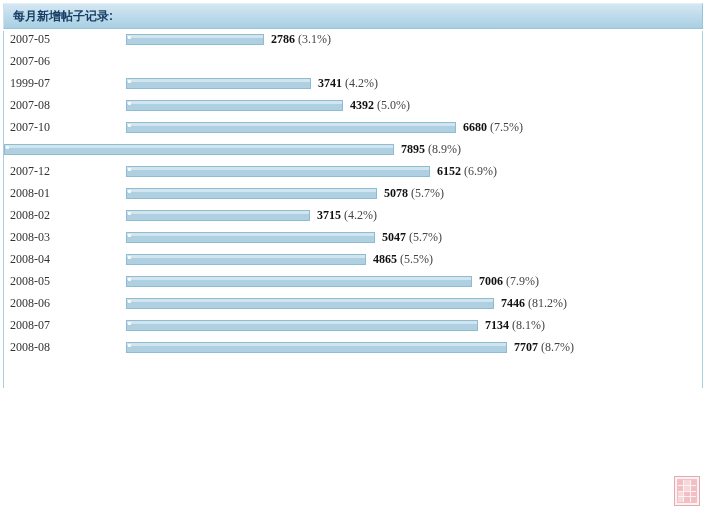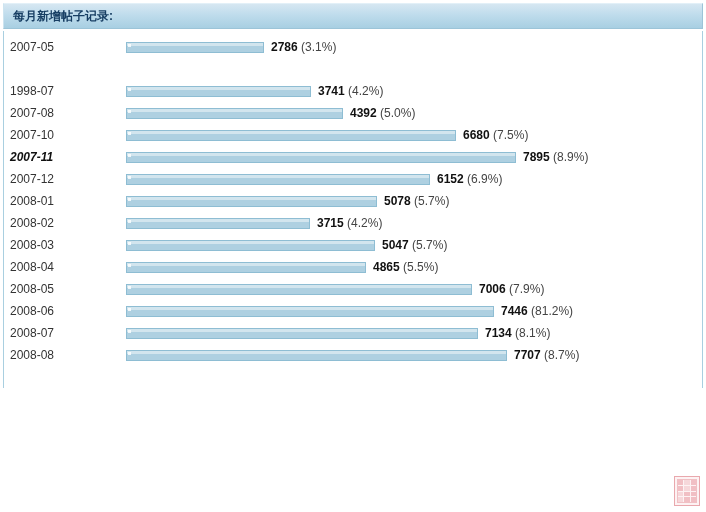--- a/index.html
+++ b/index.html
@@ -51,22 +51,23 @@
     height: 357px;
     border-left: 1px solid #a9cfe0;
     border-right: 1px solid #a9cfe0;
     background: #ffffff;
     padding-top: 1px;
   }
 
   .row {
     height: 22px;
     display: flex;
-    align-items: flex-end;
+    align-items: flex-start;
     position: relative;
+    font-family: Liberation Serif, serif;
   }
 
   .row-label {
     width: 122px;
     flex: 0 0 122px;
     padding-left: 6px;
     font-size: 12px;
     color: #333333;
     line-height: 14px;
     white-space: nowrap;
@@ -171,44 +172,44 @@
   <div class="chart-body">
     <div id="rows-host">
         <div class="row">
           <div class="row-label">2007-05</div>
           <div class="bar-wrap">
             <div class="bar" style="width: 138px;"></div>
             <div class="bar-value"><span class="num">2786</span><span class="pct"> (3.1%)</span></div>
           </div>
         </div>
         <div class="row">
-        </div>
-        <div class="row">
-          <div class="row-label">1998-07</div>
+          <div class="row-label">2007-06</div>
+        </div>
+        <div class="row">
+          <div class="row-label">1999-07</div>
           <div class="bar-wrap">
             <div class="bar" style="width: 185px;"></div>
             <div class="bar-value"><span class="num">3741</span><span class="pct"> (4.2%)</span></div>
           </div>
         </div>
         <div class="row">
           <div class="row-label">2007-08</div>
           <div class="bar-wrap">
             <div class="bar" style="width: 217px;"></div>
             <div class="bar-value"><span class="num">4392</span><span class="pct"> (5.0%)</span></div>
           </div>
         </div>
         <div class="row">
           <div class="row-label">2007-10</div>
           <div class="bar-wrap">
             <div class="bar" style="width: 330px;"></div>
             <div class="bar-value"><span class="num">6680</span><span class="pct"> (7.5%)</span></div>
           </div>
         </div>
         <div class="row is-max">
-          <div class="row-label">2007-11</div>
           <div class="bar-wrap">
             <div class="bar" style="width: 390px;"></div>
             <div class="bar-value"><span class="num">7895</span><span class="pct"> (8.9%)</span></div>
           </div>
         </div>
         <div class="row">
           <div class="row-label">2007-12</div>
           <div class="bar-wrap">
             <div class="bar" style="width: 304px;"></div>
             <div class="bar-value"><span class="num">6152</span><span class="pct"> (6.9%)</span></div>

